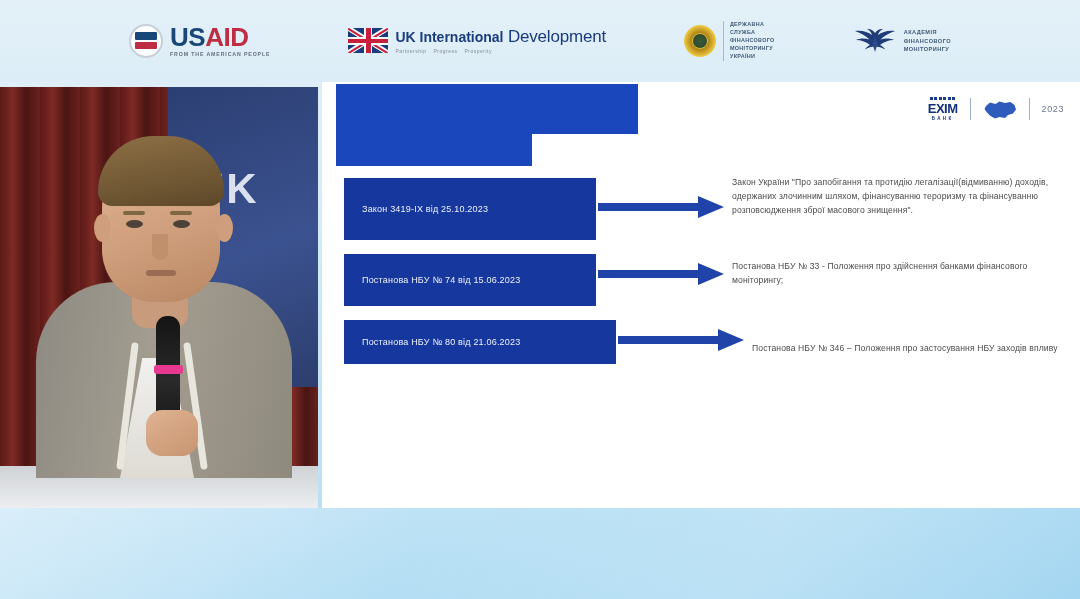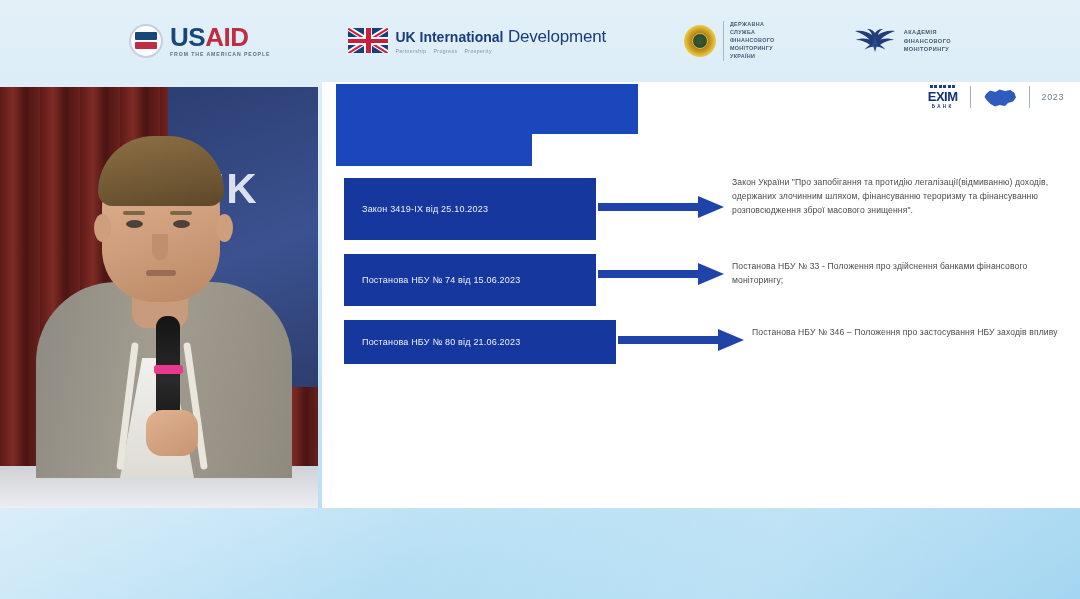--- a/index.html
+++ b/index.html
@@ -204,21 +204,21 @@
     position: absolute; left: 14px; top: 52px; width: 196px; height: 32px;
     background: #1b47bd;
   }
   .slide-title-text {
     position: absolute; left: 30px; top: 9px; width: 300px;
     color: #ffffff; font-size: 26px; font-weight: 700; line-height: 1.22;
     letter-spacing: .2px; white-space: pre-line;
   }
 
   .slide-brand {
-    position: absolute; right: 16px; top: 3px;
+    position: absolute; right: 16px; top: 15px;
     display: flex; align-items: center; gap: 12px;
   }
   .exim {
     display: flex; flex-direction: column; align-items: center; line-height: 1;
   }
   .exim .dots {
     display: flex; gap: 1.5px; margin-bottom: 2px;
   }
   .exim .dots i { width: 3px; height: 3px; background: #1b3d8f; display: block; }
   .exim .nm { font-size: 13px; font-weight: 700; color: #13307a; letter-spacing: -.5px; }
@@ -246,21 +246,21 @@
   .arrow svg { display: block; }
   .desc {
     font-size: 8.6px; line-height: 1.62; color: #4c4c4c;
     letter-spacing: .1px; padding-top: 2px;
   }
   .row1 .arrow { margin-top: 17px; }
   .row1 .desc { width: 330px; margin-left: 8px; margin-top: -4px; }
   .row2 .arrow { margin-top: 8px; }
   .row2 .desc { width: 330px; margin-left: 8px; margin-top: 4px; }
   .row3 .arrow { margin-top: 8px; }
-  .row3 .desc { width: 330px; margin-left: 8px; margin-top: 4px; }
+  .row3 .desc { width: 330px; margin-left: 8px; margin-top: 20px; }
 
   
   .footer-area {
     position: absolute; left: 0; top: 508px; width: 1080px; height: 91px;
     background: linear-gradient(165deg, #cfe9f8 0%, #b6dff4 45%, #a4d6f1 100%);
   }
   .footer-area::after {
     content: ""; position: absolute; inset: 0;
     background: linear-gradient(115deg, rgba(255,255,255,.22) 0%, rgba(255,255,255,0) 38%, rgba(255,255,255,.18) 70%, rgba(255,255,255,0) 100%);
   }

